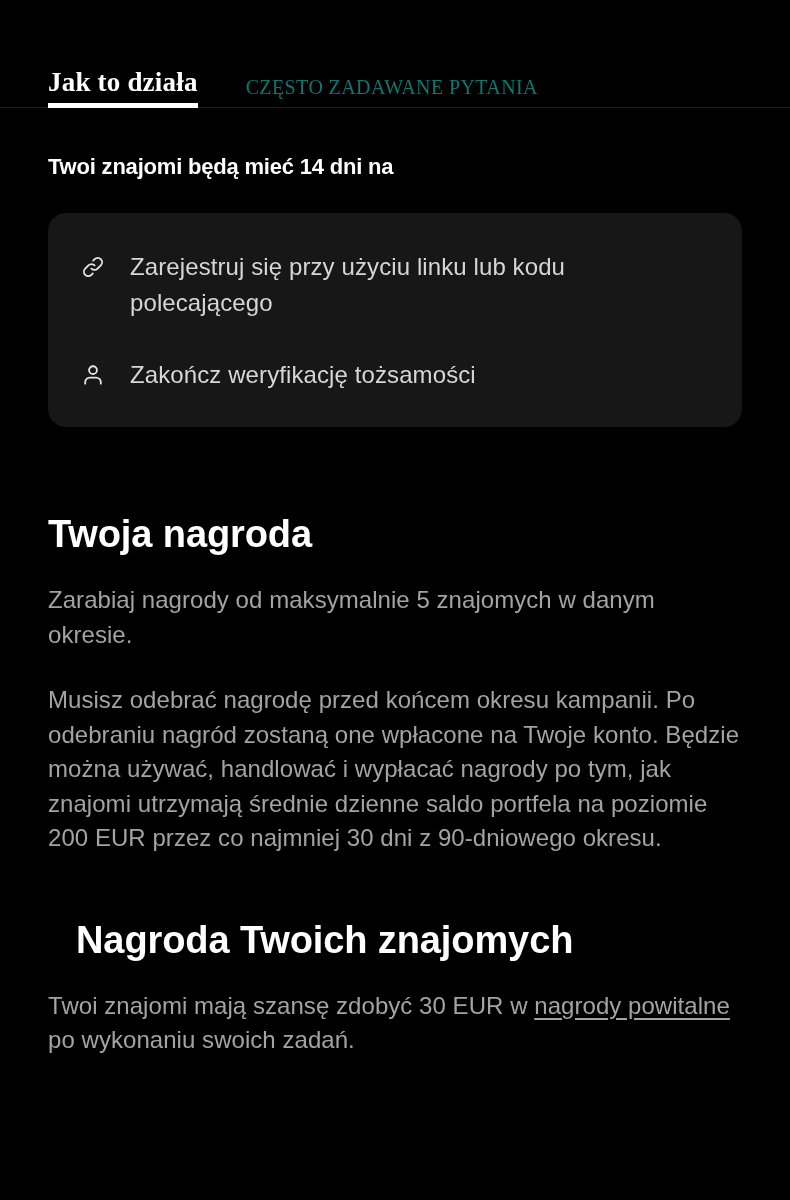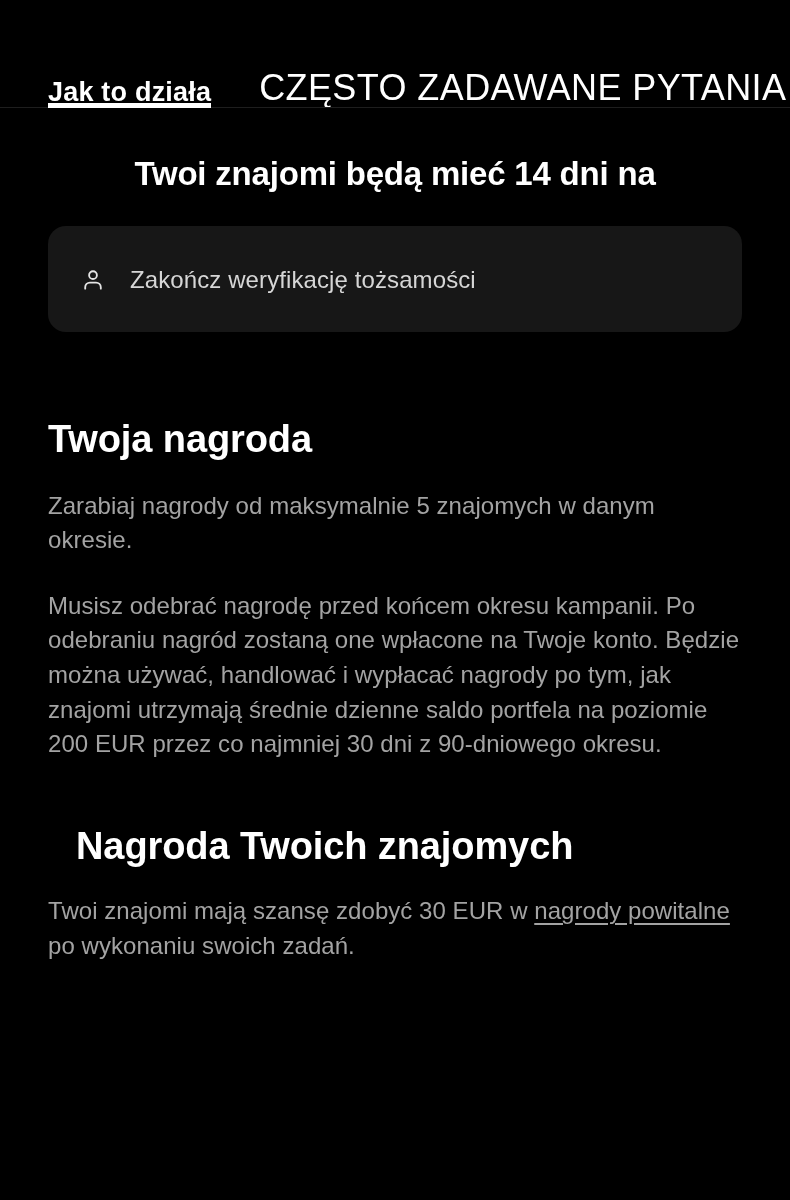--- a/index.html
+++ b/index.html
@@ -31,64 +31,63 @@
     position: absolute;
     left: 0;
     right: 0;
     bottom: 0;
     height: 1px;
     background: #1e1e1e;
   }
 
   .tab {
     position: relative;
-    padding-bottom: 0;
+    padding-bottom: 10px;
     font-size: 27px;
     line-height: 1.1;
     letter-spacing: 0.2px;
     white-space: nowrap;
     cursor: pointer;
     background: none;
     border: none;
-    font-family: Liberation Sans, sans-serif;
+    font-family: Liberation Serif, serif;
   }
   .tab.active {
     color: #ffffff;
     font-weight: 700;
   }
   .tab.active::after {
     content: "";
     position: absolute;
     left: 0;
     right: 0;
     bottom: 0;
     height: 5px;
     background: #ffffff;
     z-index: 2;
   }
   .tab.inactive {
-    color: #ffffff;
+    color: #0f766e;
     font-weight: 400;
-    font-size: 36px;
+    font-size: 20px;
     letter-spacing: 0.4px;
   }
 
   
   .content {
     padding: 0 48px;
   }
 
   .h-main {
-    font-size: 33px;
+    font-size: 22px;
     font-weight: 700;
     line-height: 1.25;
     letter-spacing: -0.2px;
     color: #ffffff;
     margin-top: 45px;
-    text-align: center;
   }
 
   
   .card {
     margin-top: 32px;
     background: #171717;
     border-radius: 18px;
     padding: 36px 30px 34px 30px;
   }
 
@@ -153,20 +152,29 @@
   <button class="tab active">Jak to działa</button>
   <button class="tab inactive">CZĘSTO ZADAWANE PYTANIA</button>
 </div>
 
 <div class="content">
 
   <h1 class="h-main">Twoi znajomi będą mieć 14 dni na</h1>
 
   <div class="card">
 
+    <div class="step">
+      <span class="step-icon">
+        <svg width="26" height="26" viewBox="0 0 24 24" fill="none" stroke="currentColor" stroke-width="1.7" stroke-linecap="round" stroke-linejoin="round">
+          <path d="M10.5 13.5a4 4 0 0 0 5.7 0l3-3a4 4 0 1 0-5.7-5.7l-1.3 1.3"></path>
+          <path d="M13.5 10.5a4 4 0 0 0-5.7 0l-3 3a4 4 0 1 0 5.7 5.7l1.3-1.3"></path>
+        </svg>
+      </span>
+      <span class="step-text">Zarejestruj się przy użyciu linku lub kodu polecającego</span>
+    </div>
 
     <div class="step">
       <span class="step-icon">
         <svg width="26" height="26" viewBox="0 0 24 24" fill="none" stroke="currentColor" stroke-width="1.7" stroke-linecap="round" stroke-linejoin="round">
           <circle cx="12" cy="7.5" r="3.6"></circle>
           <path d="M4.8 20v-1.2a4.4 4.4 0 0 1 4.4-4.4h5.6a4.4 4.4 0 0 1 4.4 4.4V20"></path>
         </svg>
       </span>
       <span class="step-text">Zakończ weryfikację tożsamości</span>
     </div>

